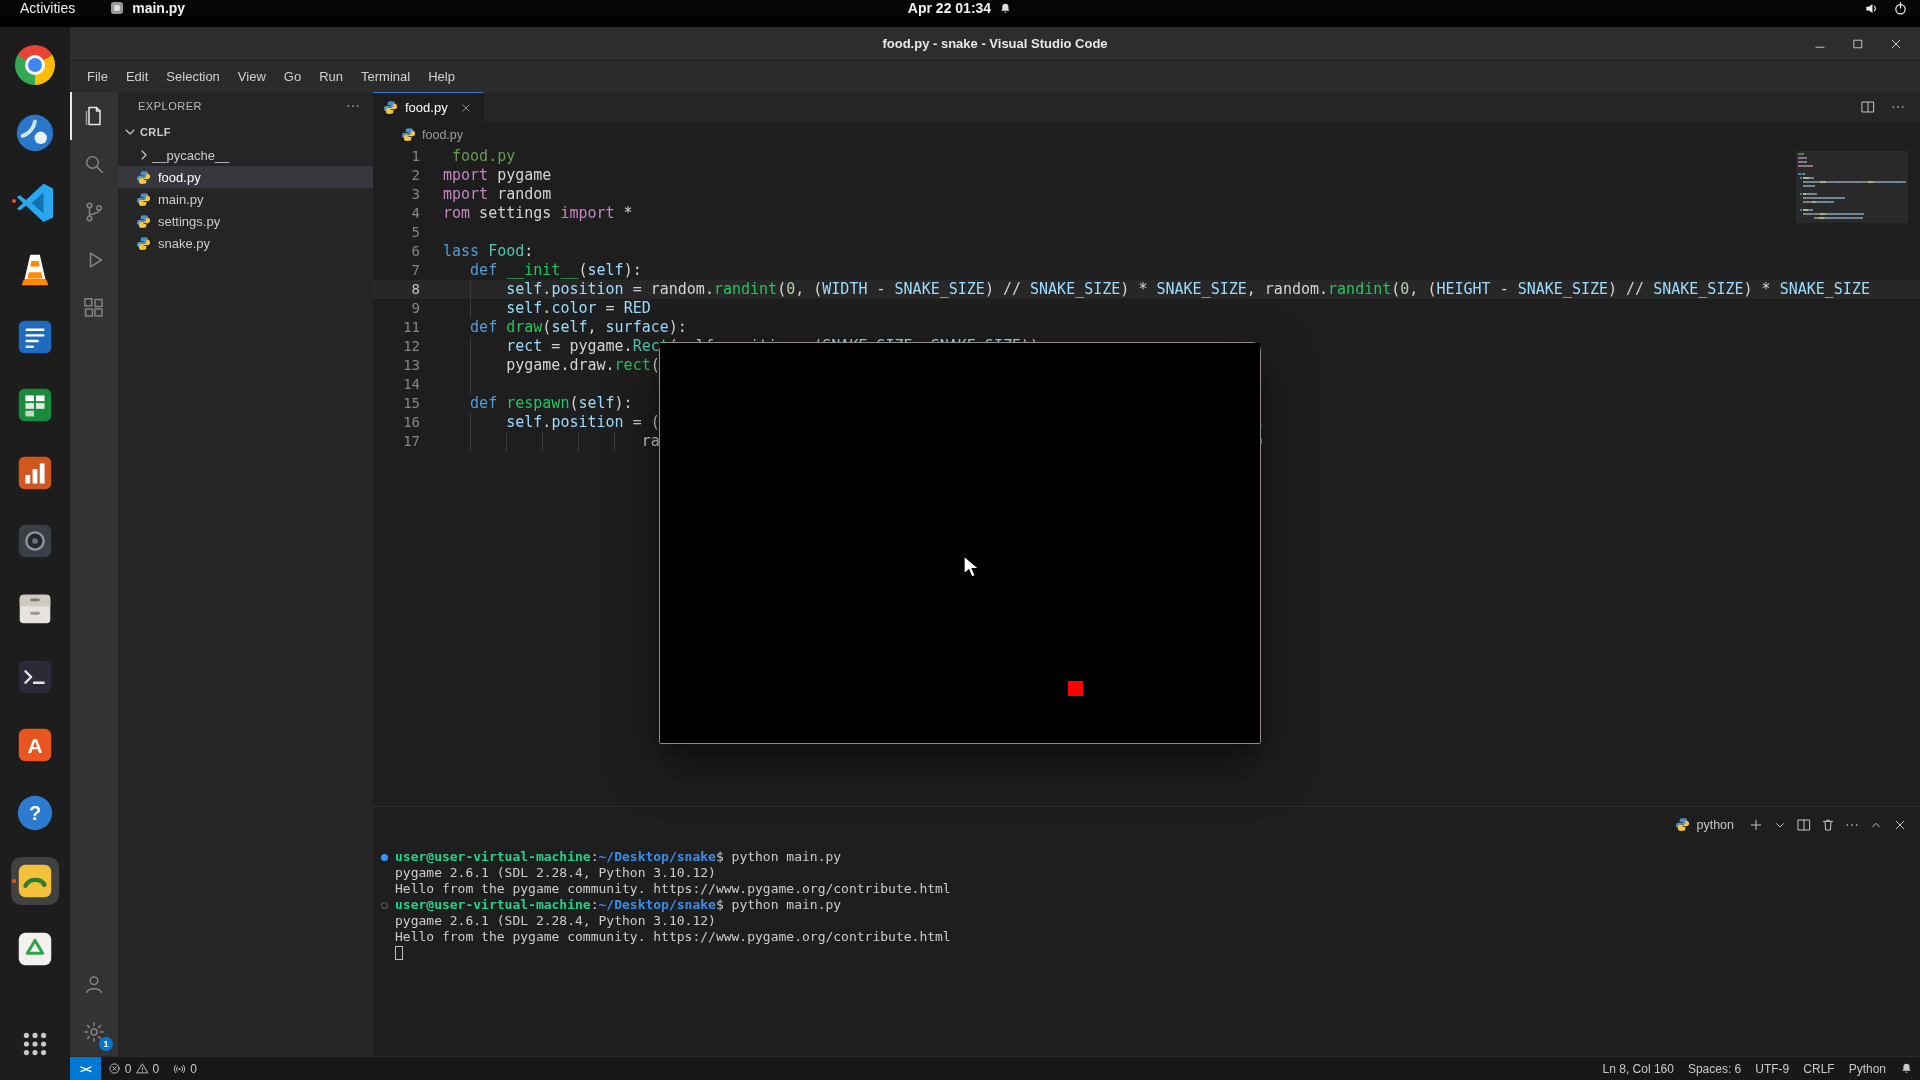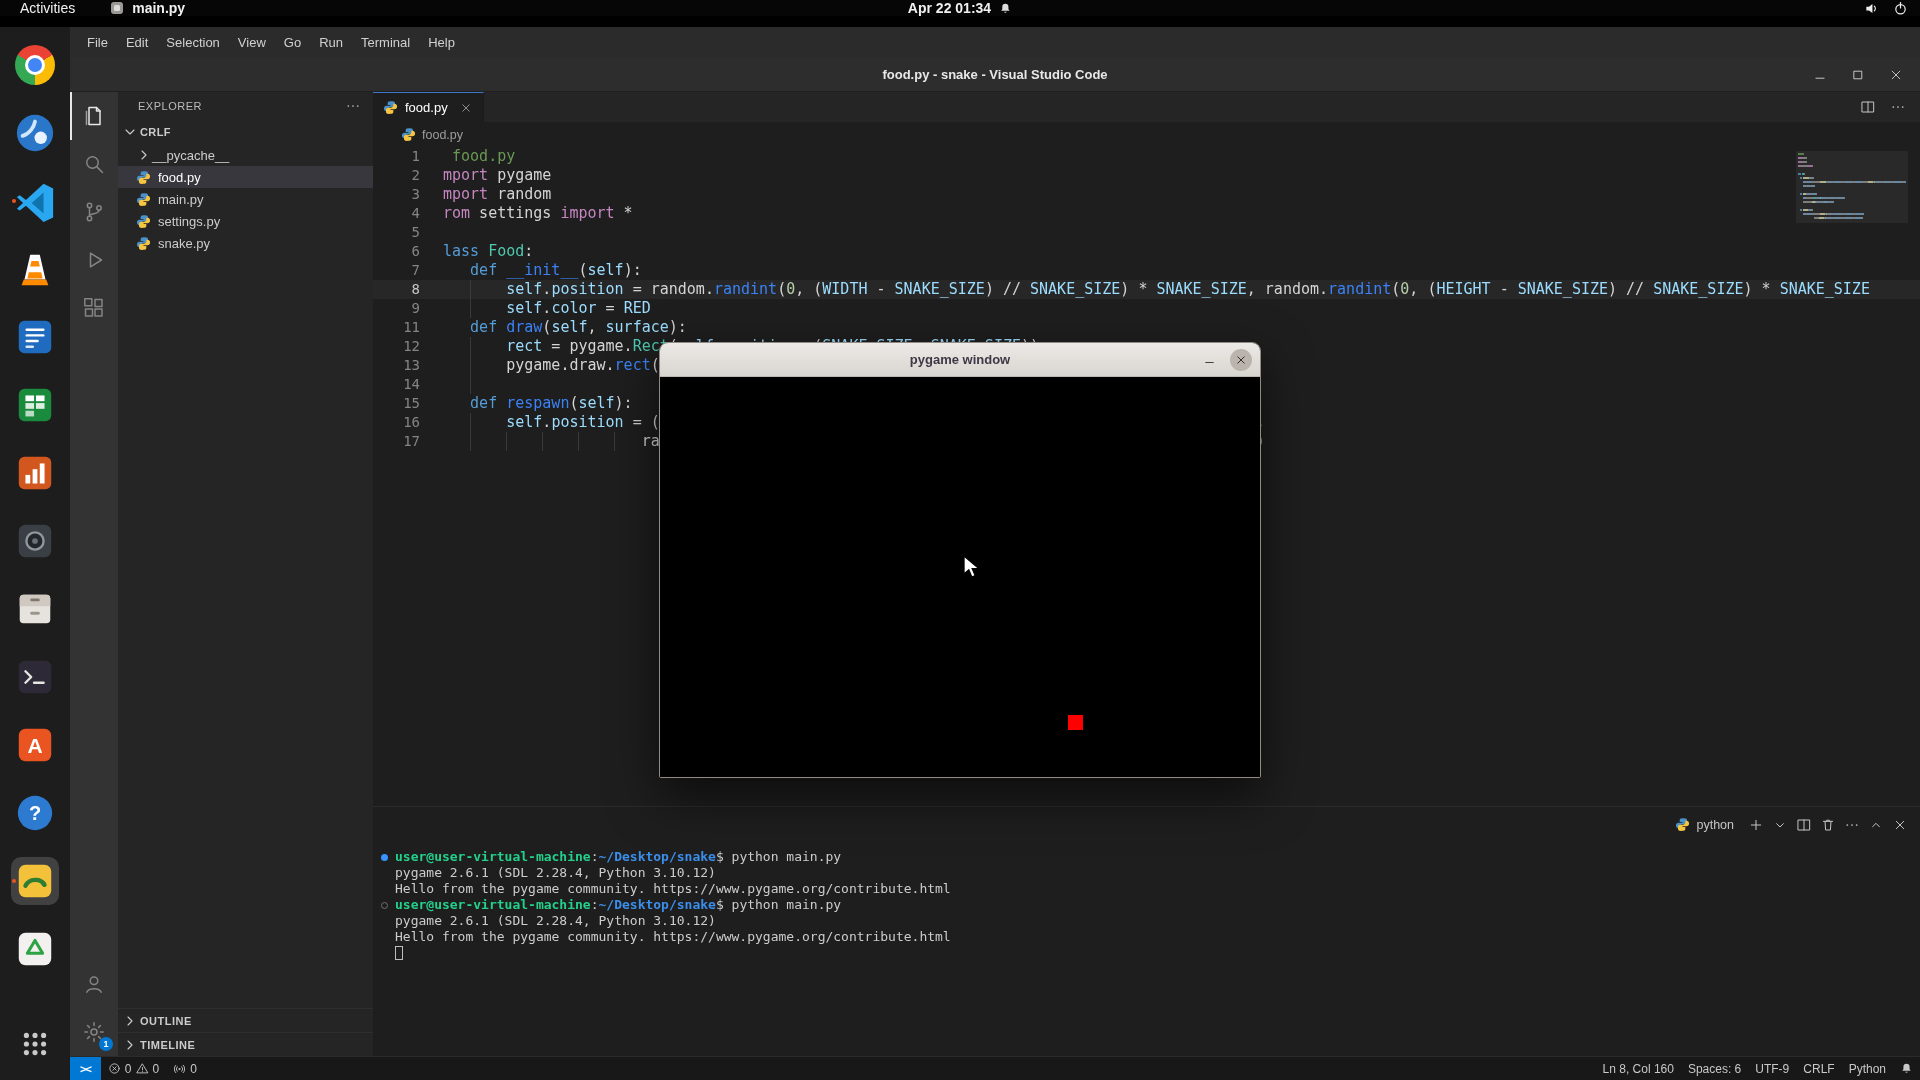--- a/index.html
+++ b/index.html
@@ -78,21 +78,21 @@
   #breadcrumb{height:25px;display:flex;align-items:center;gap:6px;padding-left:28px;font-size:12.5px;color:#9d9d9d;background:#1e1e1e;flex:none}
 
   #codearea{flex:1;position:relative;overflow:hidden;background:#1e1e1e}
   .code-line{position:relative;height:19px;line-height:19px;display:flex;font-family:"DejaVu Sans Mono",monospace;font-size:15px;white-space:pre}
   .code-line.current{background:rgba(255,255,255,.045)}
   .ln{width:70px;padding-right:23px;text-align:right;color:#858585;flex:none;font-size:14px}
   .code-line.current .ln{color:#c6c6c6}
   .ctext{white-space:pre}
   .guide{position:absolute;top:0;bottom:0;width:1px;background:#3a3a3a}
   .tk-c{color:#6A9955}.tk-k{color:#C586C0}.tk-kb{color:#569CD6}.tk-cl{color:#4EC9B0}
-  .tk-fn{color:#3b82f6}.tk-v{color:#9CDCFE}.tk-n{color:#B5CEA8}.tk-p{color:#D4D4D4}
+  .tk-fn{color:#22c55e}.tk-v{color:#9CDCFE}.tk-n{color:#B5CEA8}.tk-p{color:#D4D4D4}
   #minimap{position:absolute;top:4px;right:12px;width:112px;padding:2px;background:rgba(30,30,30,.5)}
   .mm-line{display:flex;height:2px;margin-bottom:2px;overflow:hidden}
   .mm-seg{height:2px;flex:none}
   #mm-slider{position:absolute;inset:0;background:rgba(121,121,121,.12)}
 
   
   #panel{height:250px;flex:none;border-top:1px solid #2b2b2b;background:#1e1e1e;display:flex;flex-direction:column}
   #panel-header{height:35px;flex:none;display:flex;align-items:center;padding:0 8px 0 20px}
   #ptabs{display:flex;height:100%}
   .ptab{margin-right:22px;font-size:11.5px;letter-spacing:.4px;color:#9b9b9b;display:flex;align-items:center;height:100%;border-bottom:1px solid transparent}
@@ -316,50 +316,50 @@
             <circle cx="13" cy="31" r="2.7"></circle>
             <circle cx="22" cy="31" r="2.7"></circle>
             <circle cx="31" cy="31" r="2.7"></circle>
           </g>
         </svg>
       </span>
   </div>
 </div>
 
 <div id="vscode">
+  <div id="titlebar">
+    <div class="title">food.py - snake - Visual Studio Code</div>
+    <div class="wbtns">
+      <div class="wbtn">
+          <svg viewBox="0 0 24 24" fill="none" stroke="currentColor" stroke-width="1.5" stroke-linecap="round" stroke-linejoin="round">
+            <path d="M5 17.5h14"></path>
+          </svg>
+        </div>
+      <div class="wbtn">
+          <svg viewBox="0 0 24 24" fill="none" stroke="currentColor" stroke-width="1.5" stroke-linecap="round" stroke-linejoin="round">
+            <rect x="5.5" y="5.5" width="13" height="13"></rect>
+          </svg>
+        </div>
+      <div class="wbtn">
+          <svg viewBox="0 0 24 24" fill="none" stroke="currentColor" stroke-width="1.5" stroke-linecap="round" stroke-linejoin="round">
+            <path d="M5.5 5.5l13 13M18.5 5.5l-13 13"></path>
+          </svg>
+        </div>
+    </div>
+  </div>
   <div id="menubar">
       <div class="menu-item">File</div>
       <div class="menu-item">Edit</div>
       <div class="menu-item">Selection</div>
       <div class="menu-item">View</div>
       <div class="menu-item">Go</div>
       <div class="menu-item">Run</div>
       <div class="menu-item">Terminal</div>
       <div class="menu-item">Help</div>
     </div>
-  <div id="titlebar">
-    <div class="title">food.py - snake - Visual Studio Code</div>
-    <div class="wbtns">
-      <div class="wbtn">
-          <svg viewBox="0 0 24 24" fill="none" stroke="currentColor" stroke-width="1.5" stroke-linecap="round" stroke-linejoin="round">
-            <path d="M5 17.5h14"></path>
-          </svg>
-        </div>
-      <div class="wbtn">
-          <svg viewBox="0 0 24 24" fill="none" stroke="currentColor" stroke-width="1.5" stroke-linecap="round" stroke-linejoin="round">
-            <rect x="5.5" y="5.5" width="13" height="13"></rect>
-          </svg>
-        </div>
-      <div class="wbtn">
-          <svg viewBox="0 0 24 24" fill="none" stroke="currentColor" stroke-width="1.5" stroke-linecap="round" stroke-linejoin="round">
-            <path d="M5.5 5.5l13 13M18.5 5.5l-13 13"></path>
-          </svg>
-        </div>
-    </div>
-  </div>
   <div id="workbench">
     <div id="activitybar">
       <div id="act-top">
           <div class="act-item active">
             <svg viewBox="0 0 24 24" fill="none" stroke="currentColor" stroke-width="1.5" stroke-linecap="round" stroke-linejoin="round">
               <path d="M14.5 3.5H7v17h11V7z"></path>
               <path d="M14.5 3.5V7H18"></path>
               <path d="M4.5 7.5v13" opacity=".6"></path>
             </svg>
           </div>
@@ -466,38 +466,20 @@
             <span class="fic">
               <svg viewBox="0 0 16 16">
                 <path d="M7.9 1.3c-2.3 0-2.9.9-2.9 2.3v1.7h3v.8H3.6C2.2 6.1 1 7 1 9s1.2 2.9 2.6 2.9H5v-1.7c0-1.4 1.2-2.4 2.6-2.4h3c1.2 0 2.2-.9 2.2-2.2V3.6c0-1.4-.7-2.3-2.9-2.3z" fill="#4a90c9"></path>
                 <path d="M8.1 14.7c2.3 0 2.9-.9 2.9-2.3v-1.7H8v-.8h4.4c1.4 0 2.6-.9 2.6-2.9s-1.2-2.9-2.6-2.9H11v1.7c0 1.4-1.2 2.4-2.6 2.4h-3c-1.2 0-2.2.9-2.2 2.2v2.1c0 1.4.7 2.3 2.9 2.3z" fill="#f5c542"></path>
               </svg>
             </span>
             <span>snake.py</span>
           </div>
         </div>
       <div class="spacer"></div>
-      <div id="side-bottom">
-          <div class="side-sec">
-            <span>
-              <svg viewBox="0 0 24 24" fill="none" stroke="currentColor" stroke-width="1.6" stroke-linecap="round" stroke-linejoin="round">
-                <path d="M9 6l6 6-6 6"></path>
-              </svg>
-            </span>
-            <span>OUTLINE</span>
-          </div>
-          <div class="side-sec">
-            <span>
-              <svg viewBox="0 0 24 24" fill="none" stroke="currentColor" stroke-width="1.6" stroke-linecap="round" stroke-linejoin="round">
-                <path d="M9 6l6 6-6 6"></path>
-              </svg>
-            </span>
-            <span>TIMELINE</span>
-          </div>
-        </div>
     </div>
     <div id="editorcol">
       <div id="tabbar">
         <div class="tab active">
           <span class="fic">
               <svg viewBox="0 0 16 16">
                 <path d="M7.9 1.3c-2.3 0-2.9.9-2.9 2.3v1.7h3v.8H3.6C2.2 6.1 1 7 1 9s1.2 2.9 2.6 2.9H5v-1.7c0-1.4 1.2-2.4 2.6-2.4h3c1.2 0 2.2-.9 2.2-2.2V3.6c0-1.4-.7-2.3-2.9-2.3z" fill="#4a90c9"></path>
                 <path d="M8.1 14.7c2.3 0 2.9-.9 2.9-2.3v-1.7H8v-.8h4.4c1.4 0 2.6-.9 2.6-2.9s-1.2-2.9-2.6-2.9H11v1.7c0 1.4-1.2 2.4-2.6 2.4h-3c-1.2 0-2.2.9-2.2 2.2v2.1c0 1.4.7 2.3 2.9 2.3z" fill="#f5c542"></path>
               </svg>
             </span>
@@ -824,35 +806,20 @@
           <svg viewBox="0 0 16 16">
             <path d="M8 2.2a3.8 3.8 0 00-3.8 3.8v2.9L2.8 10.8h10.4l-1.4-1.9V6A3.8 3.8 0 008 2.2z" fill="currentColor"></path>
             <path d="M6.4 12a1.7 1.7 0 003.2 0z" fill="currentColor"></path>
           </svg>
         </span>
     </div>
   </div>
 </div>
 
 <div id="pywin">
-  <div class="py-titlebar">
-    <span class="py-title">pygame window</span>
-    <div class="py-btns">
-      <div class="py-min">
-          <svg viewBox="0 0 24 24" fill="none" stroke="currentColor" stroke-width="2" stroke-linecap="round" stroke-linejoin="round">
-            <path d="M5 17.5h14"></path>
-          </svg>
-        </div>
-      <div class="py-close">
-          <svg viewBox="0 0 24 24" fill="none" stroke="currentColor" stroke-width="2" stroke-linecap="round" stroke-linejoin="round">
-            <path d="M5.5 5.5l13 13M18.5 5.5l-13 13"></path>
-          </svg>
-        </div>
-    </div>
-  </div>
   <div class="py-canvas">
     <div id="food" style="left: 408px; top: 338px; width: 15px; height: 15px; background: rgb(255, 0, 0);"></div>
   </div>
 </div>
 
 <div id="mouse">
   <svg width="22" height="26" viewBox="0 0 22 26">
       <path d="M1 1v18l4.8-4.2 3 7.2 3.4-1.4-3-7h6.6z" fill="#fff" stroke="#000" stroke-width="1.3"></path>
     </svg>
 </div>

